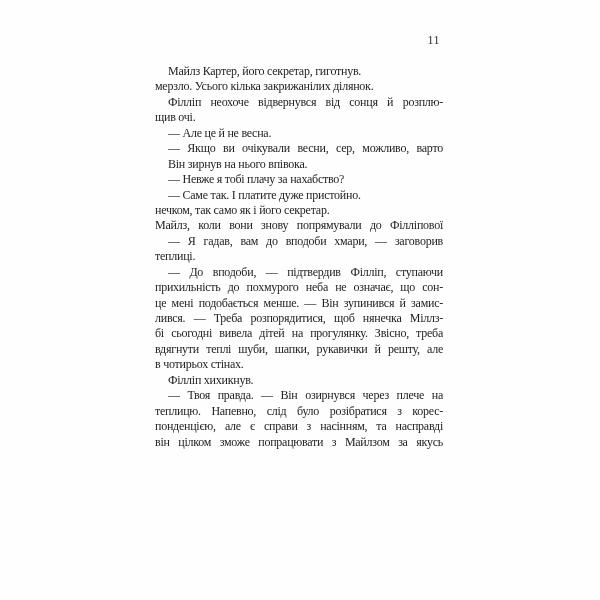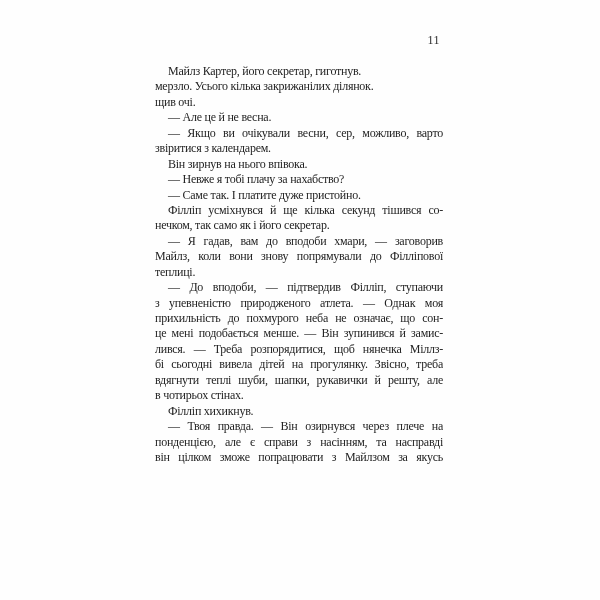--- a/index.html
+++ b/index.html
@@ -52,38 +52,37 @@
   }
 </style>
 </head>
 <body>
 
 <div class="book-page">
   <div class="folio">11</div>
   <div class="text-block">
       <div class="line indent end">Майлз Картер, його секретар, гиготнув.</div>
       <div class="line end">мерзло. Усього кілька закрижанілих ділянок.</div>
+      <div class="line indent">Філліп неохоче відвернувся від сонця й розплю-</div>
       <div class="line end">щив очі.</div>
       <div class="line indent end">— Але це й не весна.</div>
       <div class="line indent">— Якщо ви очікували весни, сер, можливо, варто</div>
-      <div class="line end">звіритися з календарем.</div>
       <div class="line indent end">Він зирнув на нього впівока.</div>
       <div class="line indent end">— Невже я тобі плачу за нахабство?</div>
       <div class="line indent end">— Саме так. І платите дуже пристойно.</div>
-      <div class="line indent">Філліп усміхнувся й ще кілька секунд тішився со-</div>
       <div class="line end">нечком, так само як і його секретар.</div>
+      <div class="line">Майлз, коли вони знову попрямували до Філліпової</div>
       <div class="line indent">— Я гадав, вам до вподоби хмари, — заговорив</div>
-      <div class="line">Майлз, коли вони знову попрямували до Філліпової</div>
       <div class="line end">теплиці.</div>
       <div class="line indent">— До вподоби, — підтвердив Філліп, ступаючи</div>
-      <div class="line">з упевненістю природженого атлета. — Однак моя</div>
       <div class="line">прихильність до похмурого неба не означає, що сон-</div>
       <div class="line">це мені подобається менше. — Він зупинився й замис-</div>
       <div class="line">лився. — Треба розпорядитися, щоб нянечка Міллз-</div>
       <div class="line">бі сьогодні вивела дітей на прогулянку. Звісно, треба</div>
       <div class="line">вдягнути теплі шуби, шапки, рукавички й решту, але</div>
       <div class="line end">в чотирьох стінах.</div>
       <div class="line indent end">Філліп хихикнув.</div>
       <div class="line indent">— Твоя правда. — Він озирнувся через плече на</div>
+      <div class="line">теплицю. Напевно, слід було розібратися з корес-</div>
       <div class="line">понденцією, але є справи з насінням, та насправді</div>
       <div class="line">він цілком зможе попрацювати з Майлзом за якусь</div>
     </div>
 </div>
 
 </body></html>

